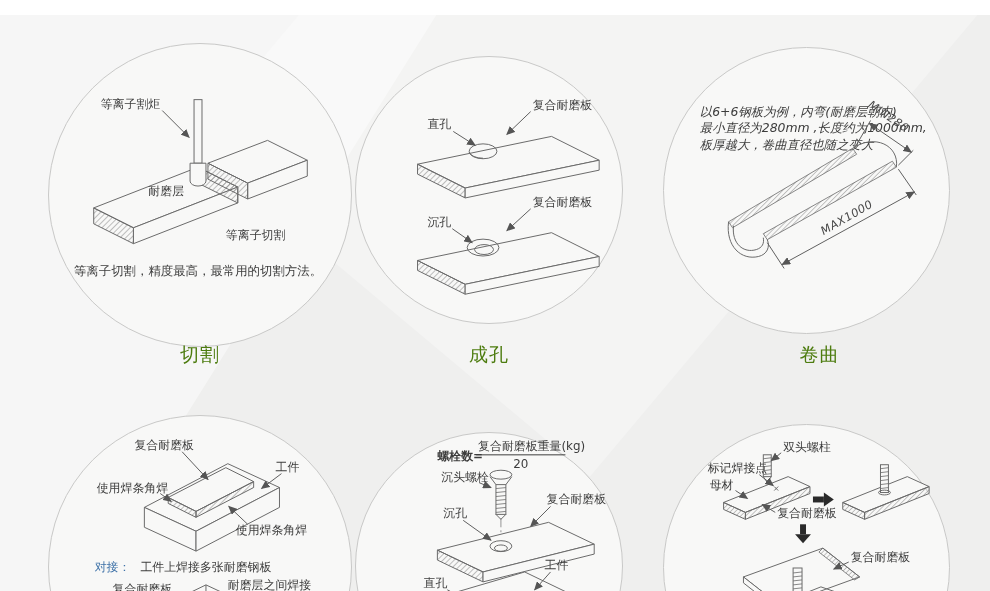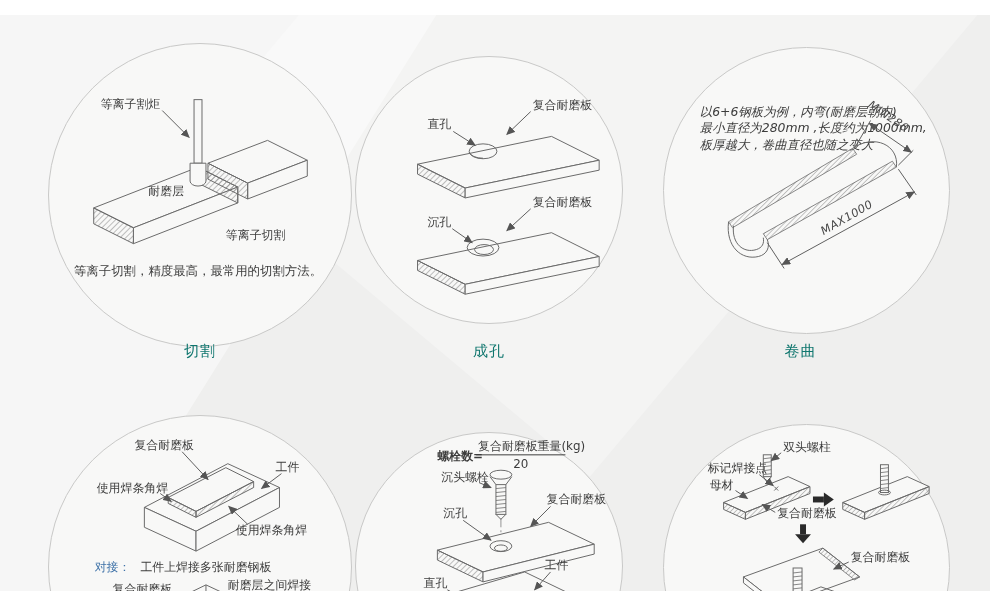--- a/index.html
+++ b/index.html
@@ -9,22 +9,22 @@
   .wm1{width:420px;height:900px;left:-140px;top:-260px;transform:rotate(32deg);}
   .wm2{width:520px;height:900px;left:420px;top:-500px;transform:rotate(40deg);background:rgba(255,255,255,0.30);}
   .circle{position:absolute;border-radius:50%;background:#f8f8f7;border:1px solid #c9c9c8;box-sizing:border-box;}
   #c1{left:48px;top:28px;width:304px;height:304px;}
   #c2{left:355px;top:41px;width:268px;height:268px;}
   #c3{left:663px;top:32px;width:287px;height:287px;font-style:italic;}
   #c4{left:48px;top:400px;width:304px;height:304px;}
   #c5{left:355px;top:417px;width:268px;height:268px;}
   #c6{left:663px;top:409px;width:287px;height:287px;}
   .circle svg{position:absolute;left:0;top:0;width:100%;height:100%;}
-  .rowtitle{position:absolute;top:327px;text-align:center;font-size:15px;color:#0f766e;letter-spacing:1px;}
-  #t1{left:48px;width:304px;} #t2{left:355px;width:268px;} #t3{left:657px;width:287px;}
+  .rowtitle{position:absolute;top:327px;text-align:center;font-size:19px;color:#4d7c0f;letter-spacing:1px;}
+  #t1{left:48px;width:304px;} #t2{left:355px;width:268px;} #t3{left:676px;width:287px;}
   svg text{font-size:12px;fill:#3c3c3c;}
   svg .cap{font-size:12.5px;}
   svg .dim{font-size:11.5px;fill:#4a4a4a;letter-spacing:0.5px;}
   svg .blue{fill:#3f72a8;}
   svg .bold{font-weight:bold;}
   .ln{stroke:#6a6a6a;stroke-width:1;fill:none;}
   .face{stroke:#6a6a6a;stroke-width:1;fill:#f8f8f7;}
   .leader{stroke:#5f5f5f;stroke-width:1;fill:none;}
   .blk{fill:#2a2a2a;stroke:none;}
 </style>

